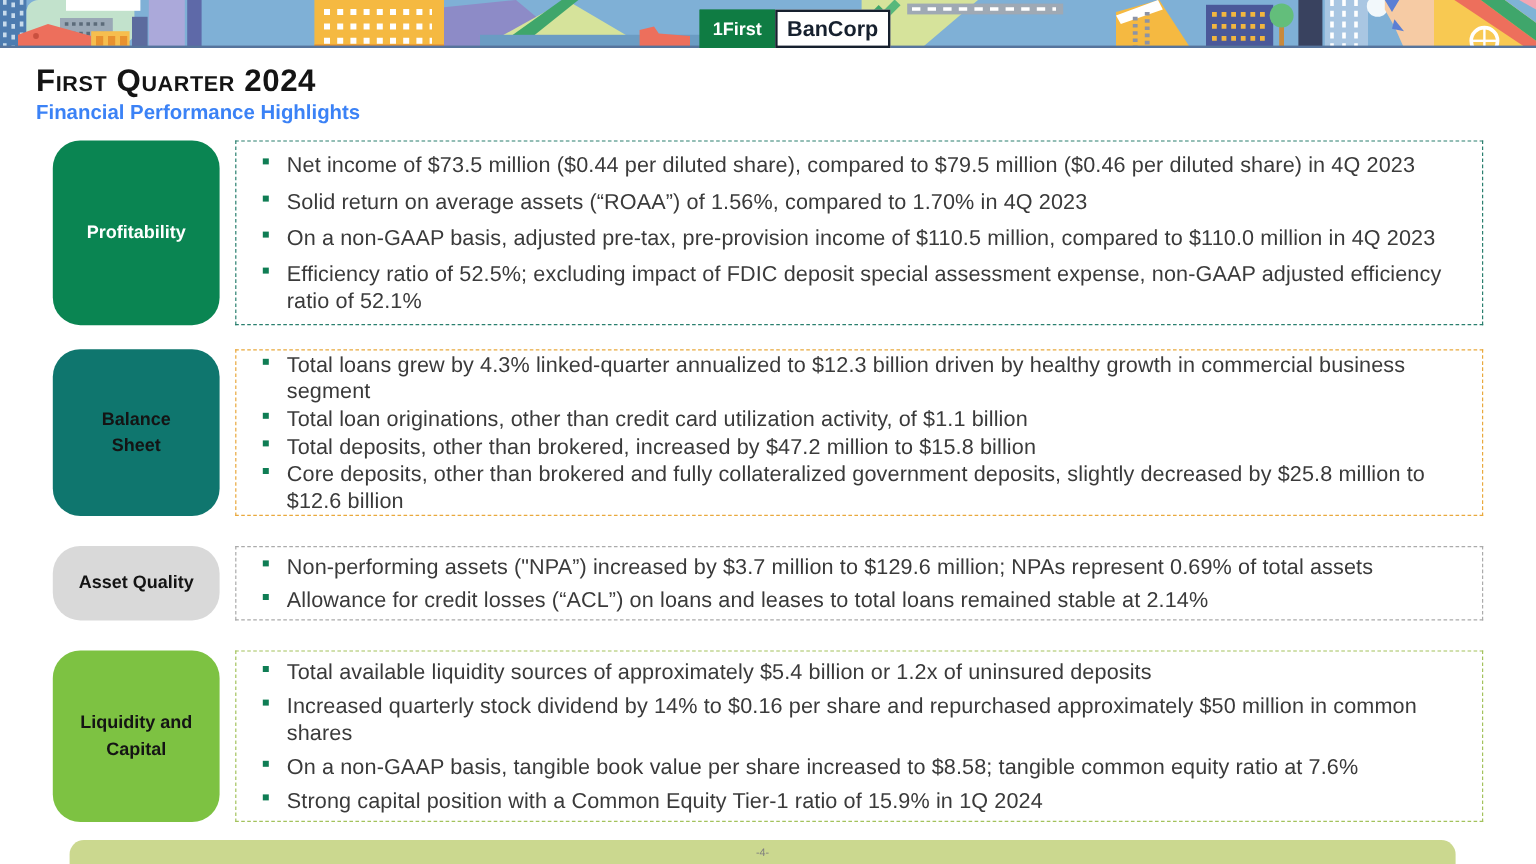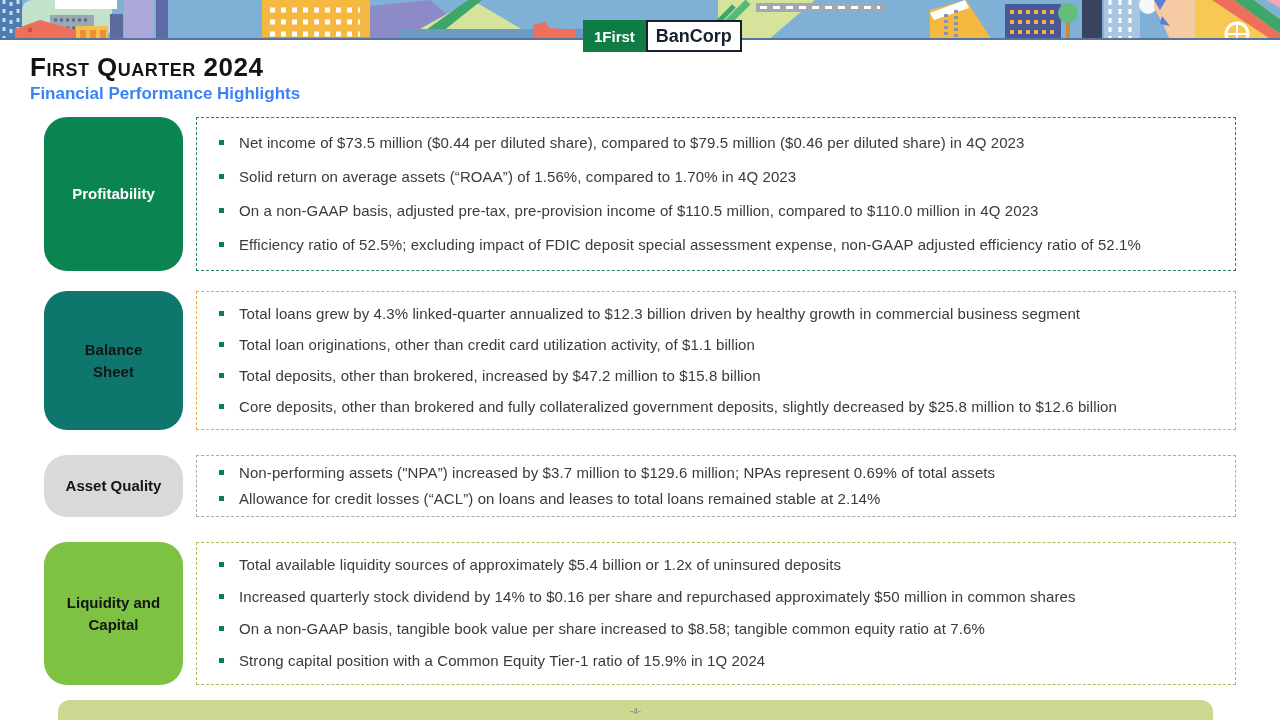--- a/index.html
+++ b/index.html
@@ -2,21 +2,21 @@
 <html><head>
 <meta charset="utf-8">
 <style>
   * { margin:0; padding:0; box-sizing:border-box; }
   html,body { width:1280px; height:720px; background:#fff; font-family:"Liberation Sans", sans-serif; }
   .slide { position:relative; width:1280px; height:720px; background:#fff; overflow:hidden; }
 
   
   .banner { position:relative; width:1280px; height:40px; }
   .banner svg { display:block; width:1280px; height:40px; }
-  .logo { position:absolute; left:583px; top:20px; display:flex; align-items:stretch; height:32px; }
+  .logo { position:absolute; left:583px; top:8px; display:flex; align-items:stretch; height:32px; }
   .logo-green { background:#0F7C43; color:#fff; font-weight:bold; font-size:15px;
                 display:flex; align-items:center; padding:0 9px; border:2px solid #0F7C43; }
   .logo-white { background:#fff; color:#16202e; font-weight:bold; font-size:18px;
                 display:flex; align-items:center; padding:0 8px; border:2px solid #16202e; }
 
   
   .title-block { padding:14px 0 0 30px; }
   .title-block h1 { font-size:26px; font-weight:bold; color:#141414; font-variant:small-caps;
                     letter-spacing:0.5px; line-height:1.05; }
   .title-block h2 { font-size:17px; font-weight:600; color:#3b82f6; margin-top:3px; }
@@ -41,21 +41,21 @@
 
   .content { flex:1; margin-left:13px; display:flex; flex-direction:column;
              justify-content:space-evenly; background:#fff; }
   .border-profitability { border:1px dashed #2A7F6E; }
   .border-balance      { border:1px dashed #E9A93D; }
   .border-asset        { border:1px dashed #ABABAB; }
   .border-liquidity    { border:1px dashed #A3C25C; }
 
   .bullet { display:flex; align-items:flex-start; padding-left:22px; padding-right:10px; }
   .sq { flex:0 0 5px; width:5px; height:5px; background:#0F7D54; margin-top:6px; margin-right:15px; }
-  .btext { font-size:15px; color:#3a3a3a; line-height:1.25; letter-spacing:0.1px; }
+  .btext { font-size:18px; color:#3a3a3a; line-height:1.25; letter-spacing:0.1px; }
 
   
   .footer-band { position:absolute; left:58px; right:67px; bottom:0; height:20px;
                  background:#CBD88F; border-radius:12px 12px 0 0; text-align:center; }
   .footer-band span { font-size:9px; color:#7f7f7f; line-height:17px; }
 </style>
 </head>
 <body>
 
 <div class="slide">

